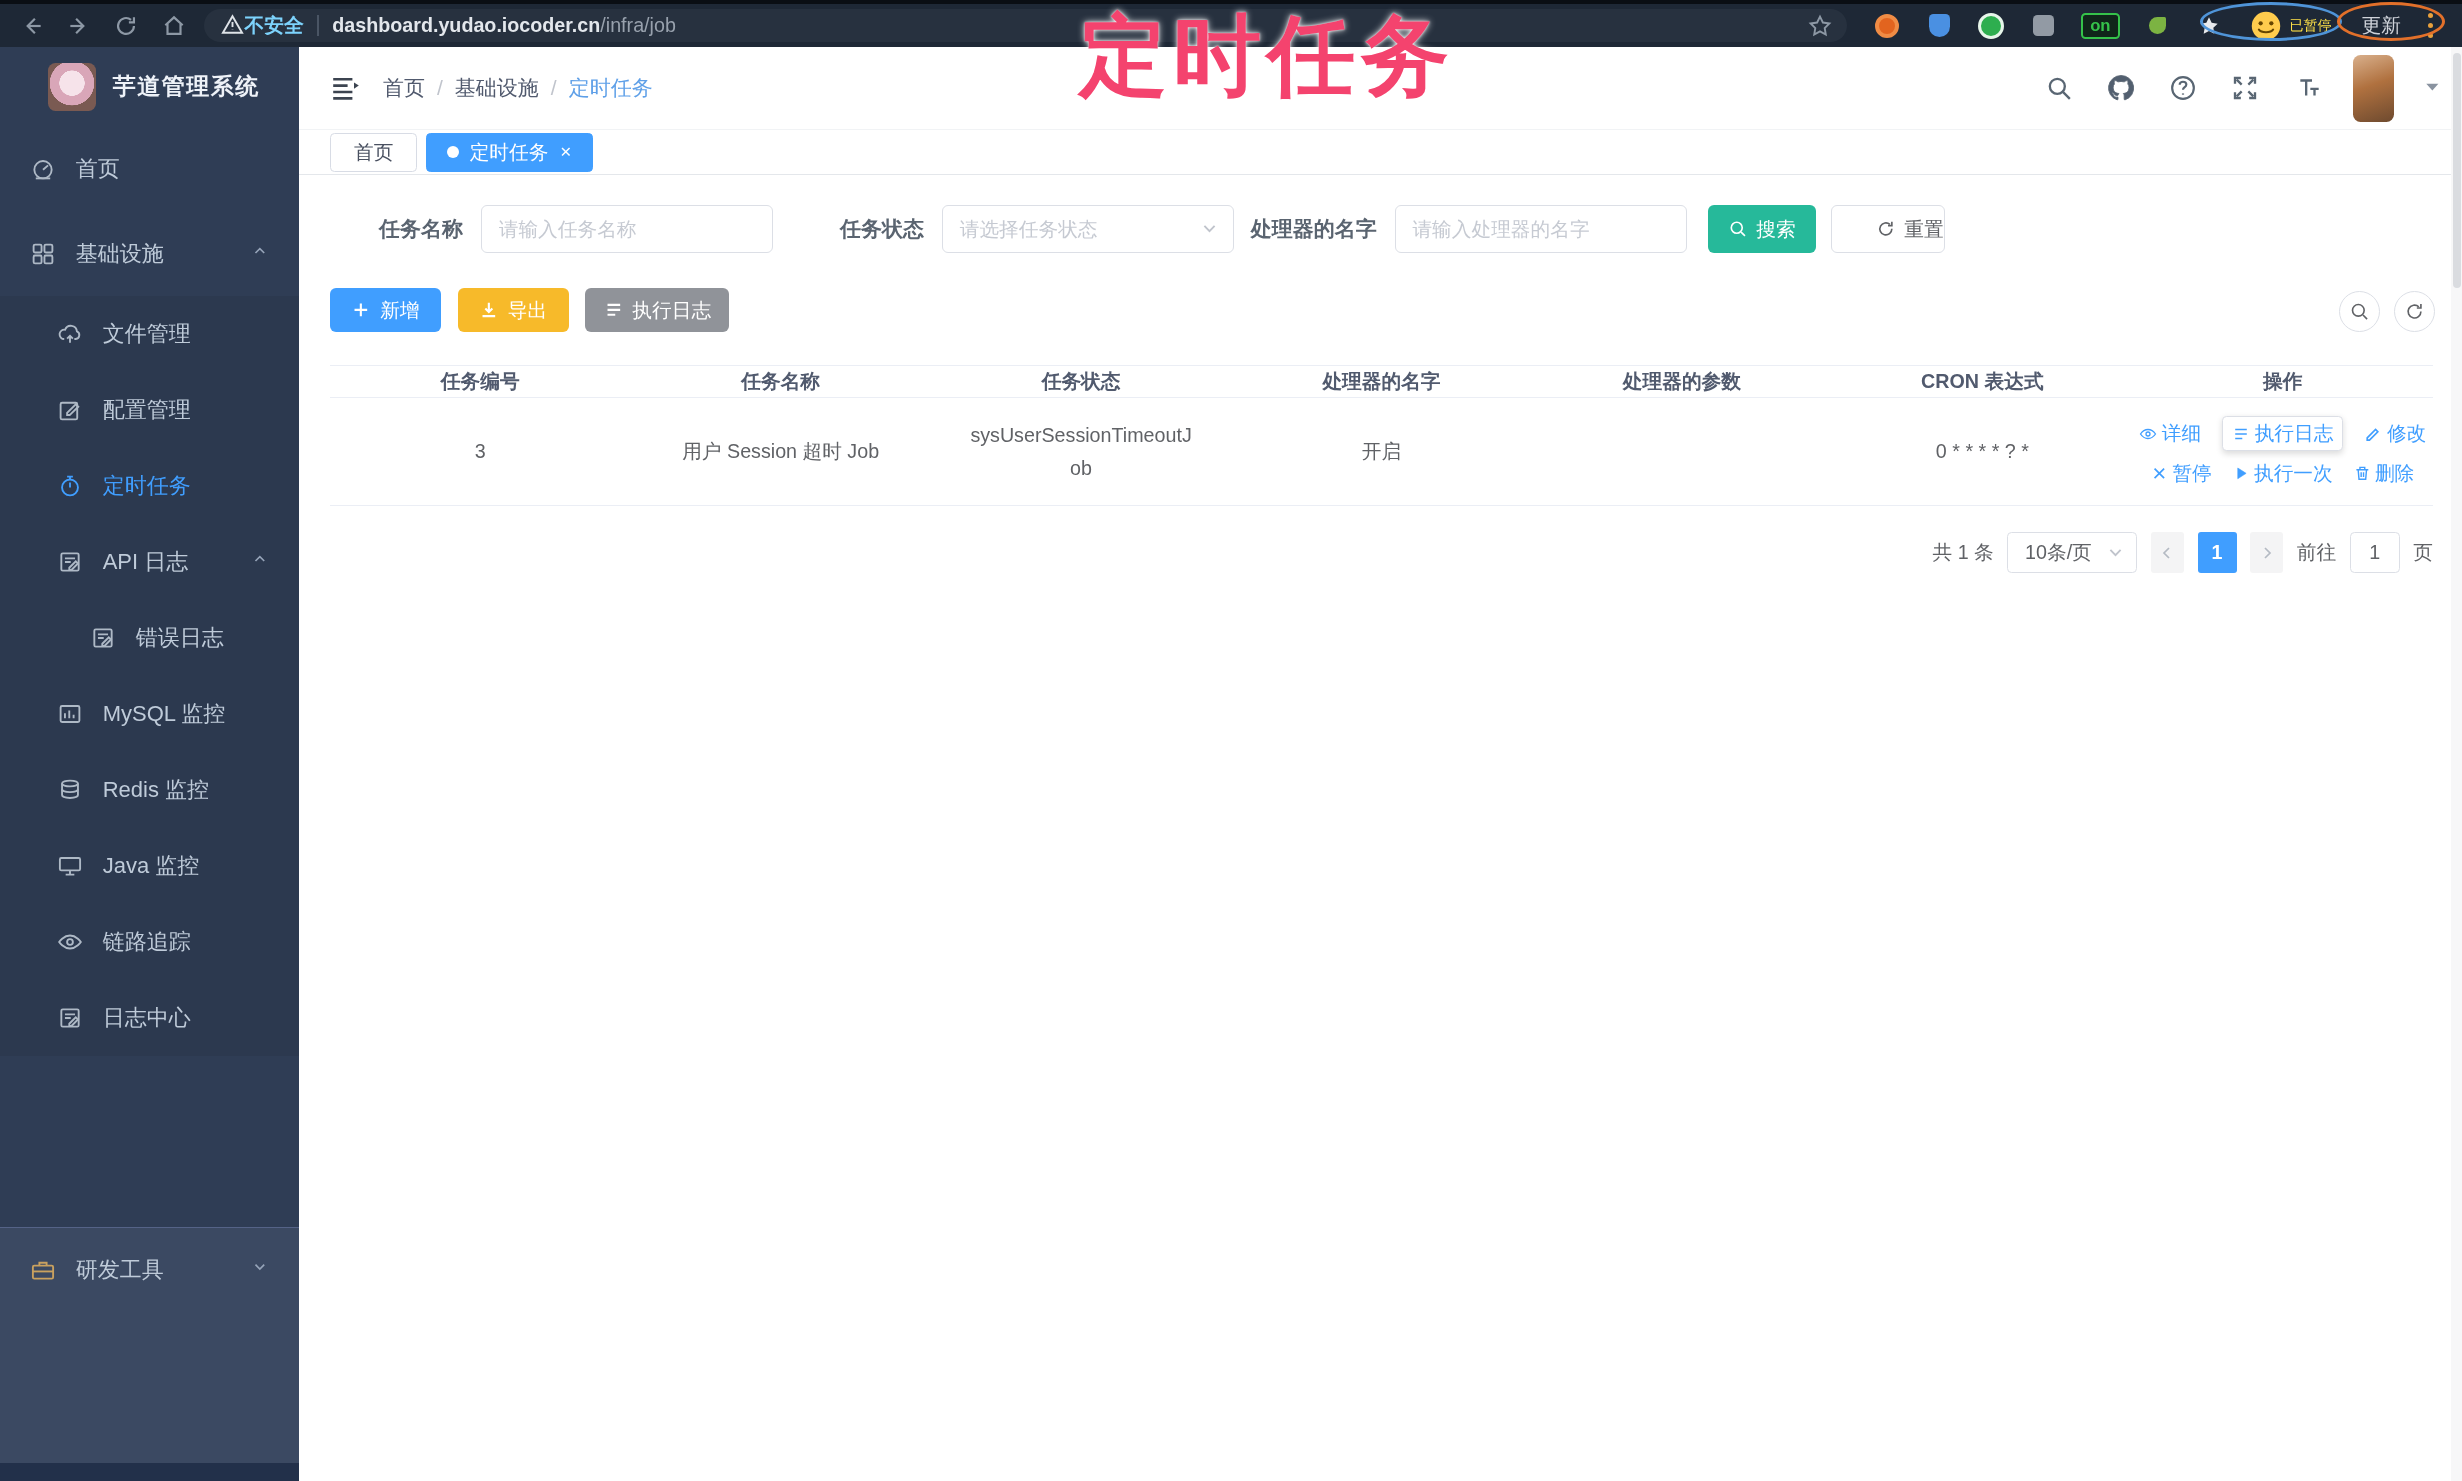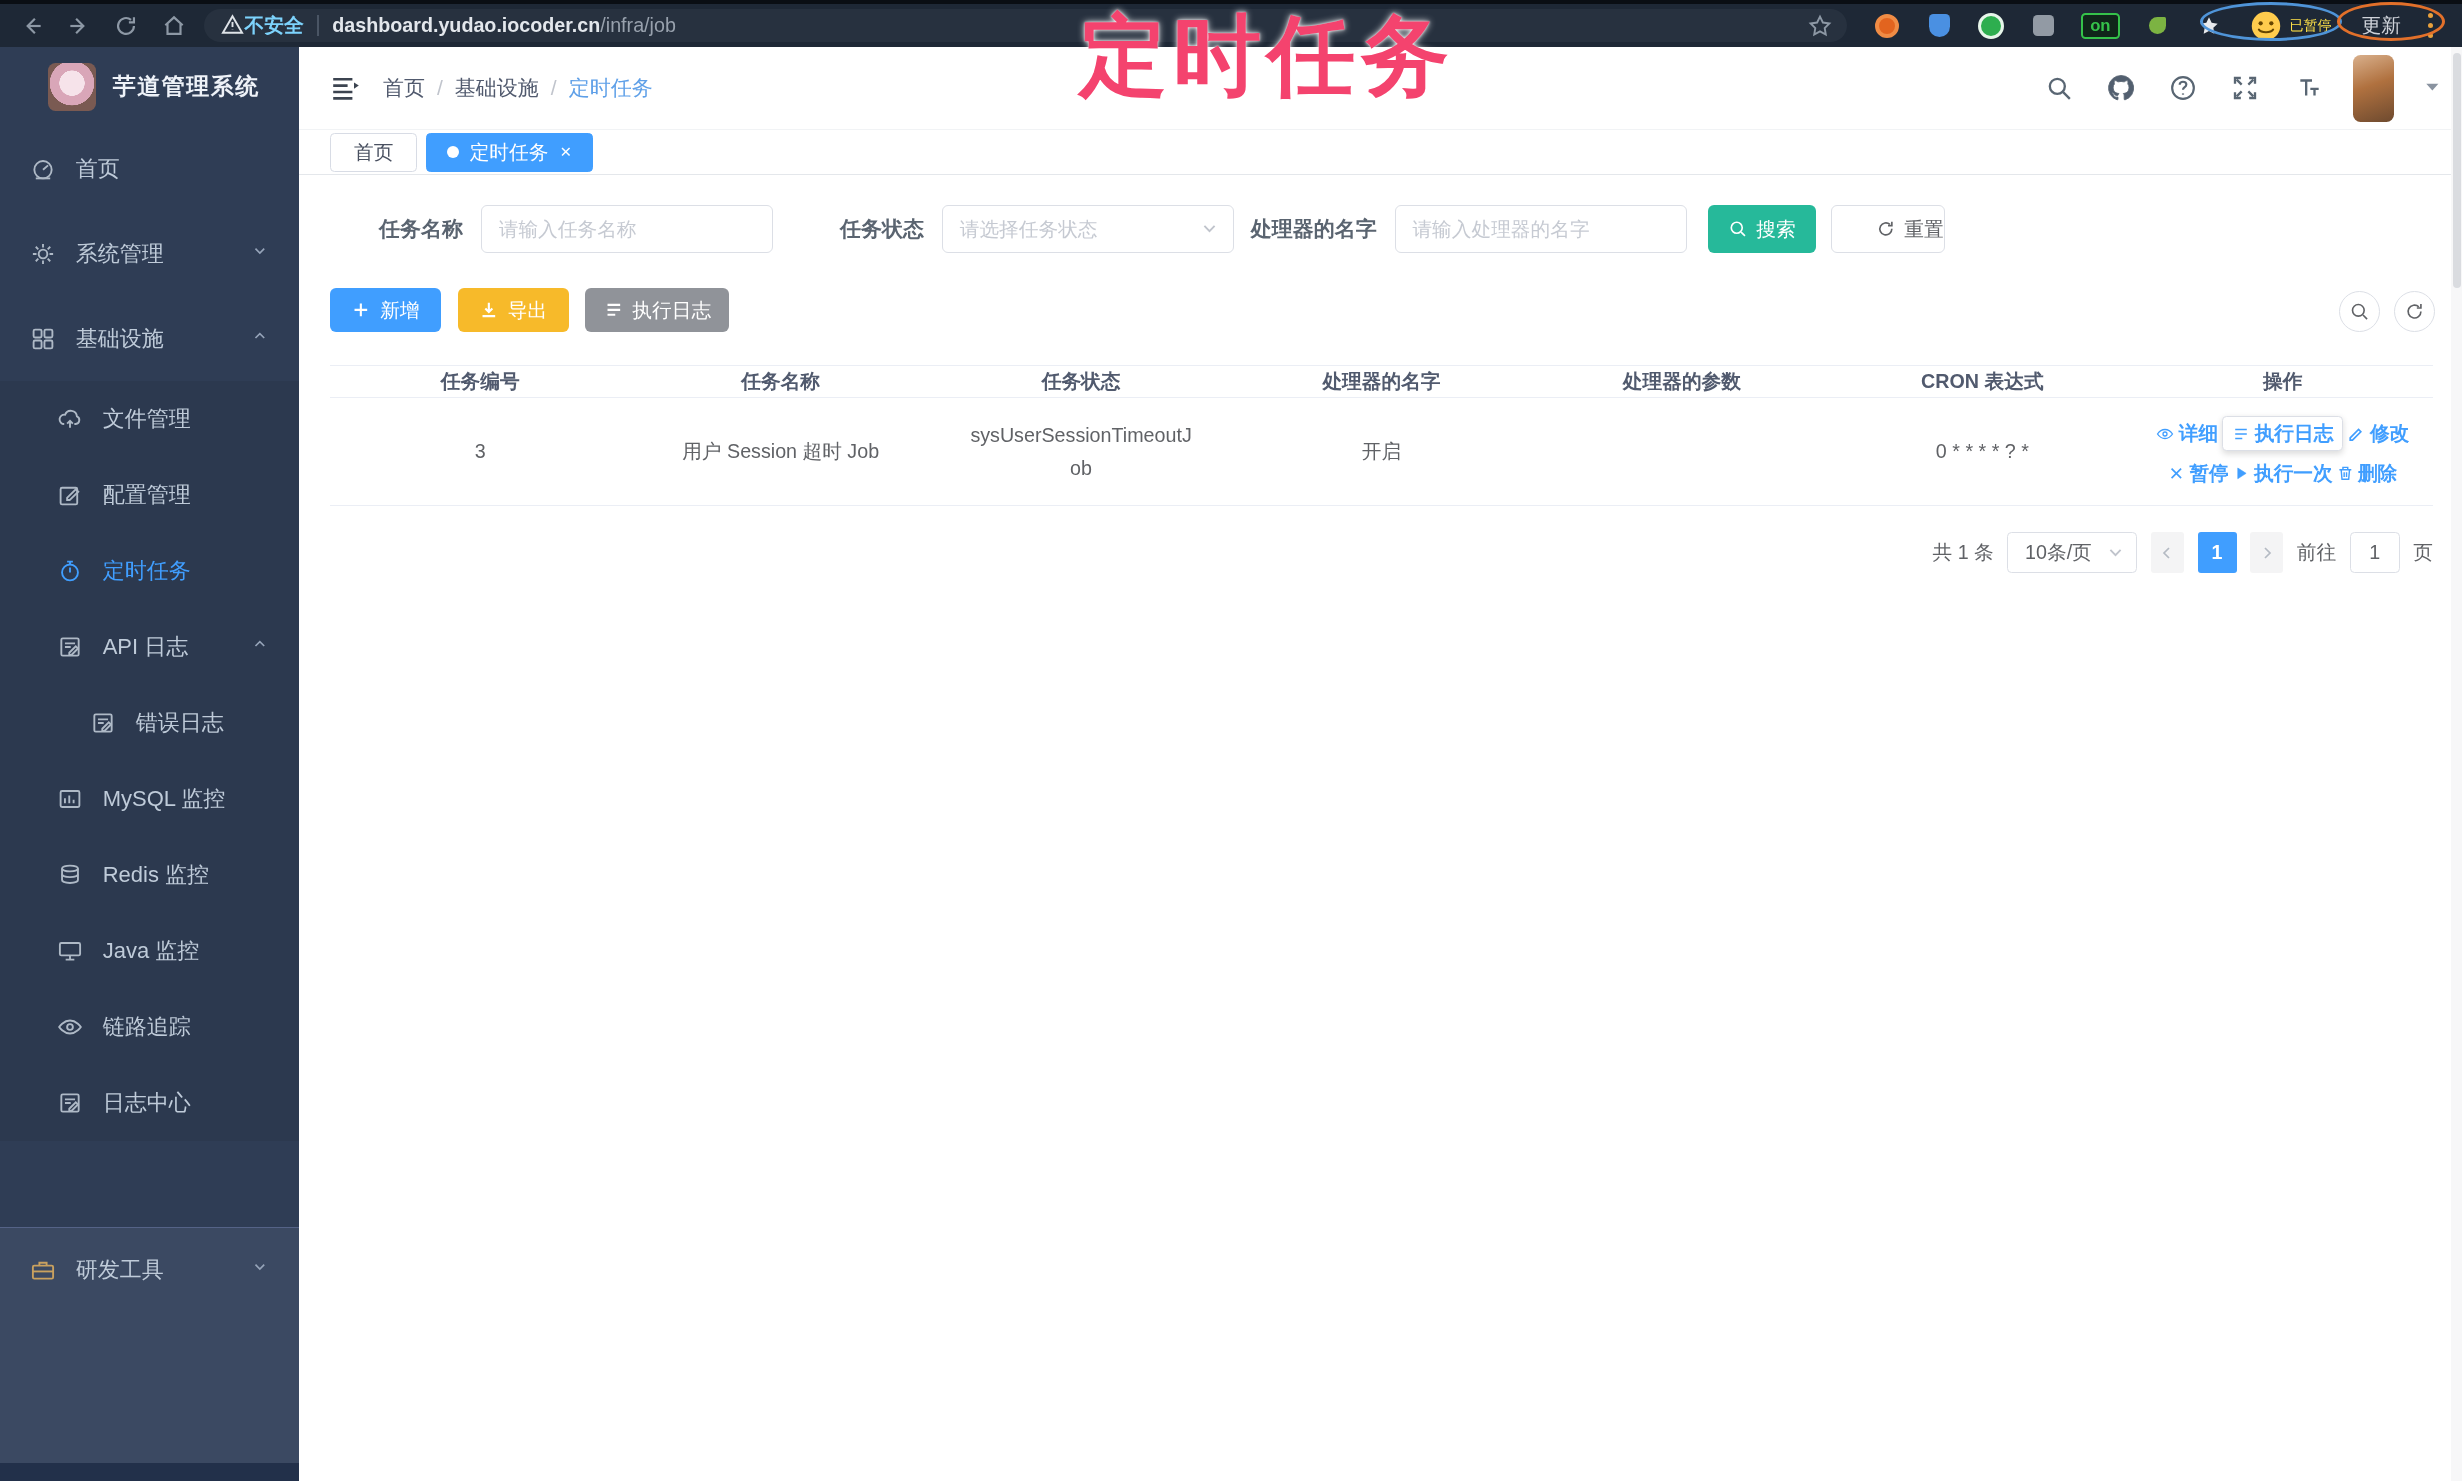--- a/index.html
+++ b/index.html
@@ -115,21 +115,21 @@
 
   
   .job-table { margin:33px 0 0 31px; width:2103px; }
   .t-head, .t-row { display:grid; grid-template-columns:repeat(7,1fr); }
   .t-head { border-top:0.8px solid #ebeef5; border-bottom:0.8px solid #ebeef5; height:33px; }
   .t-head .th { display:flex; align-items:center; justify-content:center; font-size:19.7px; font-weight:700; color:#515a6e; }
   .t-row { border-bottom:0.8px solid #ebeef5; min-height:108px; }
   .t-row .td { display:flex; align-items:center; justify-content:center; font-size:19.7px; color:#606266; text-align:center; }
   .td-handler span { display:inline-block; width:227px; word-break:break-all; line-height:1.65; }
   .td-actions { flex-direction:column; justify-content:center; gap:9px; }
-  .act-line { display:flex; gap:4px;font-weight:bold; }
+  .act-line { display:flex; gap:21px; }
   .alink { display:flex; align-items:center; gap:4.5px; color:#409eff; font-size:19.7px; white-space:nowrap; }
   .alink svg { stroke:#409eff; }
   .alink.boxed { border:0.8px solid #dcdfe6; border-radius:4.5px; padding:3px 9px; background:#fff;
     box-shadow:0 2.3px 6px rgba(0,0,0,.14); }
 
   
   .pagination { margin-top:26px; padding-right:29px; display:flex; justify-content:flex-end; align-items:center; gap:13.6px;
     font-size:19.7px; color:#606266; }
   .pg-select { position:relative; width:130px; height:41px; border:0.8px solid #dcdfe6; border-radius:4.5px;
     display:flex; align-items:center; padding-left:16.7px; color:#606266; }
@@ -243,32 +243,20 @@
     <div class="menu">
       <div class="mi lv1">
         <span class="ic">
             <svg width="26" height="26" viewBox="0 0 36 36" fill="none" stroke-width="2.6">
               <circle cx="18" cy="19" r="12"></circle>
               <path d="M18 19l7-6"></path>
               <path d="M8 31h20"></path>
             </svg>
           </span>
         <span class="lbl">首页</span>
-      </div>
-      <div class="mi lv1">
-        <span class="ic">
-            <svg width="26" height="26" viewBox="0 0 36 36" fill="none" stroke-width="2.6">
-              <circle cx="18" cy="18" r="6"></circle>
-              <path d="M18 4v5M18 27v5M4 18h5M27 18h5M8 8l3.5 3.5M24.5 24.5L28 28M28 8l-3.5 3.5M11.5 24.5L8 28"></path>
-            </svg>
-          </span>
-        <span class="lbl">系统管理</span>
-        <span class="chev"><svg width="19.7" height="19.7" viewBox="0 0 36 36" fill="none" stroke-width="3">
-              <polyline points="10,14 18,22 26,14"></polyline>
-            </svg></span>
       </div>
       <div class="mi lv1">
         <span class="ic">
             <svg width="26" height="26" viewBox="0 0 36 36" fill="none" stroke-width="2.6">
               <rect x="5" y="5" width="11" height="11" rx="2"></rect>
               <rect x="20" y="5" width="11" height="11" rx="2"></rect>
               <rect x="5" y="20" width="11" height="11" rx="2"></rect>
               <rect x="20" y="20" width="11" height="11" rx="2"></rect>
             </svg>
           </span>

